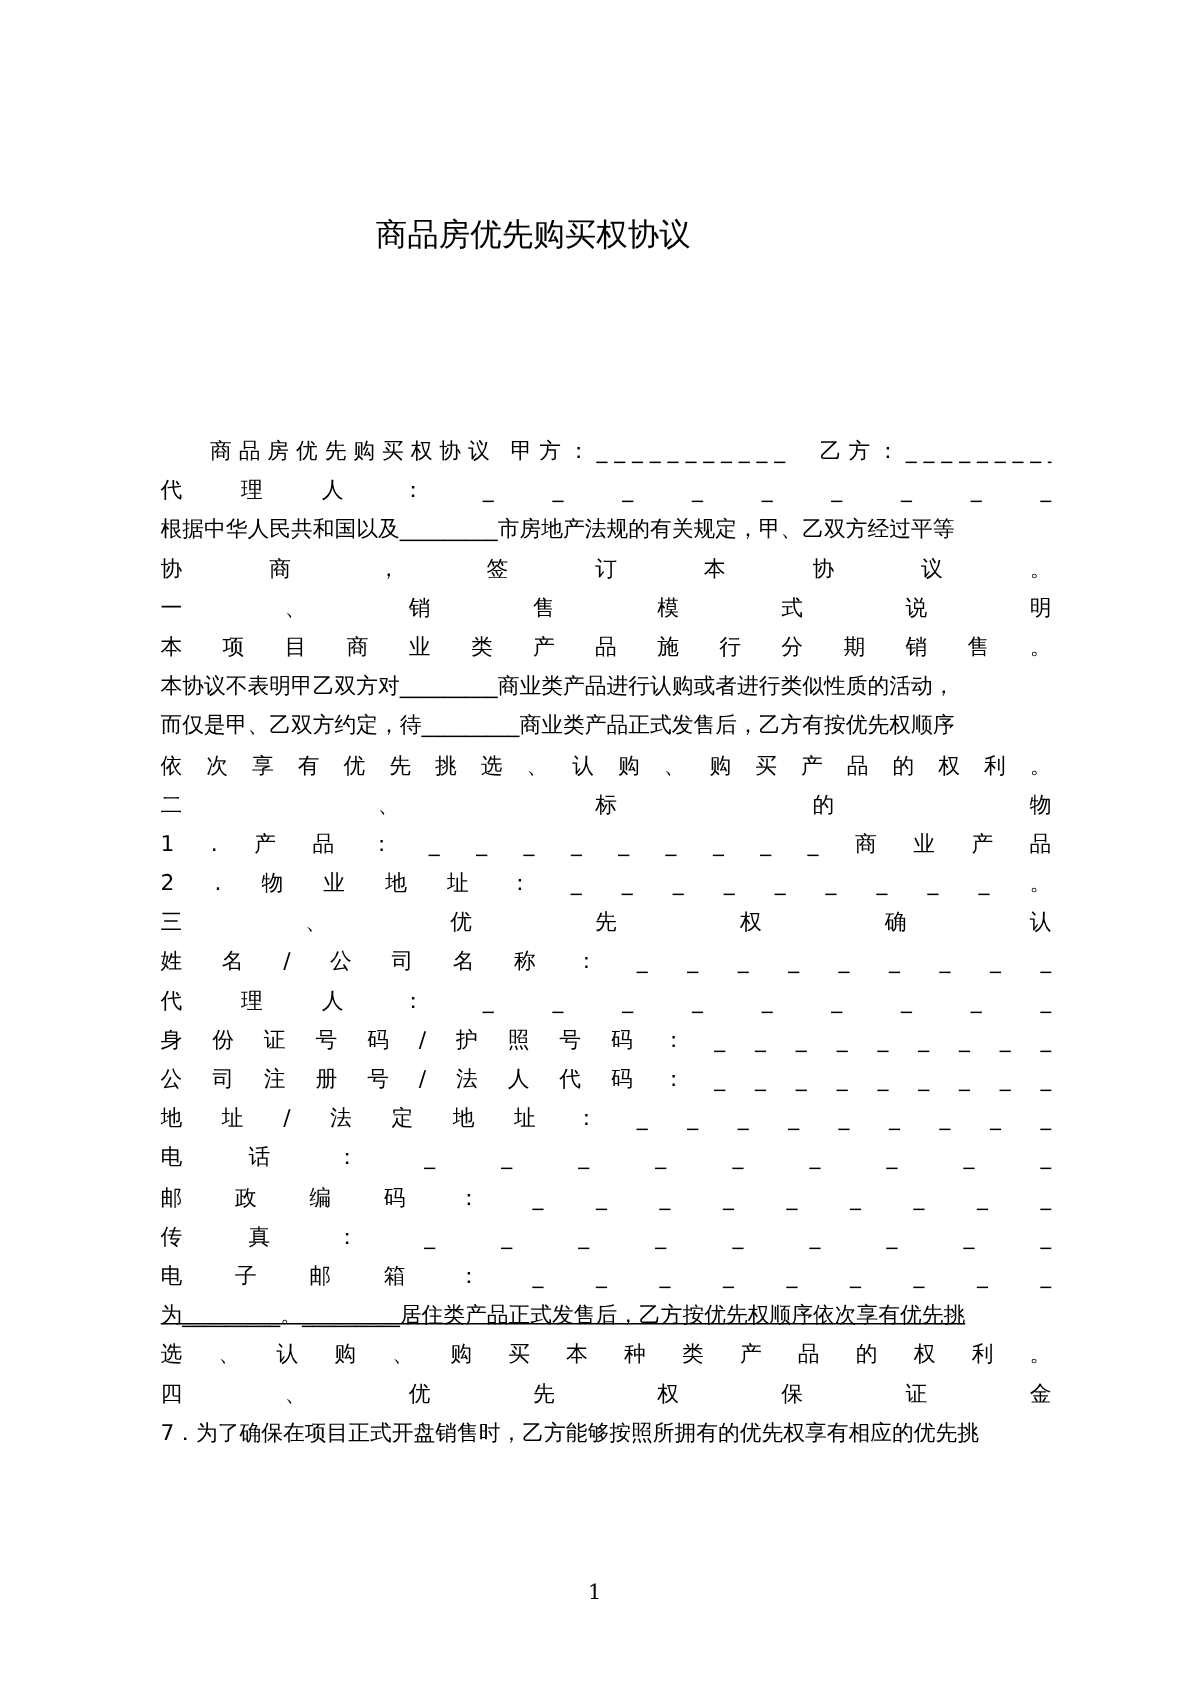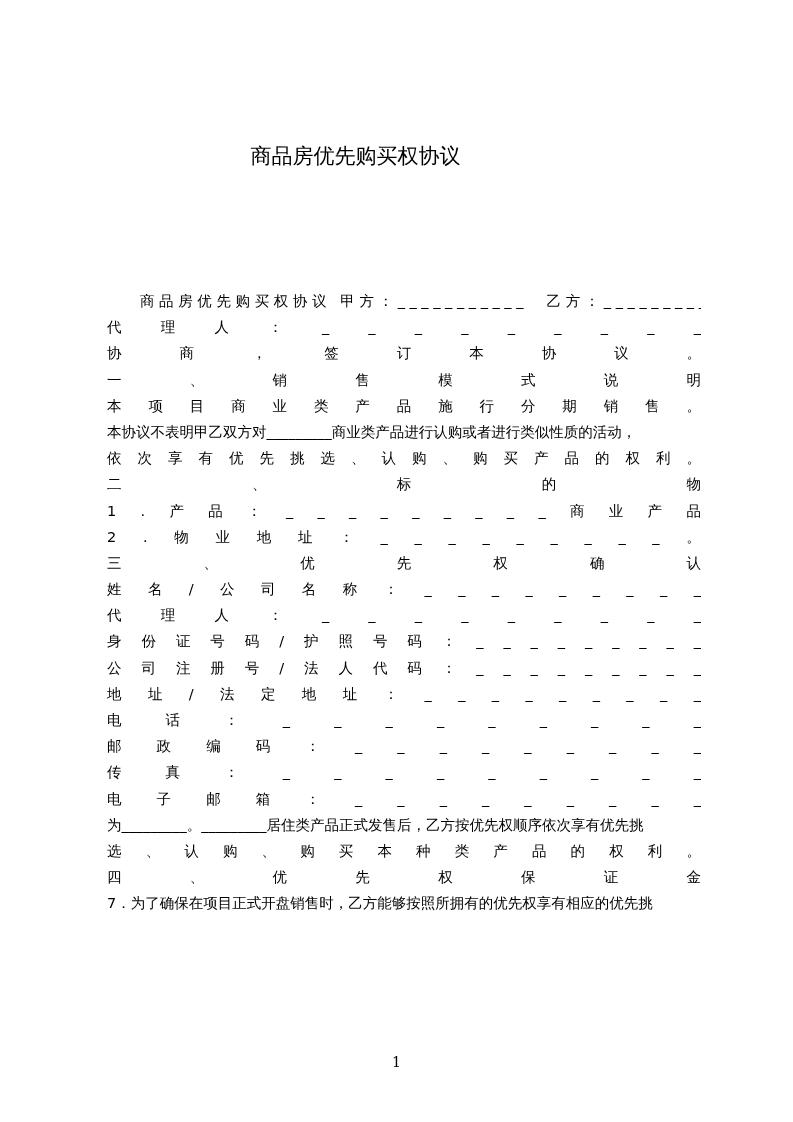--- a/index.html
+++ b/index.html
@@ -31,20 +31,21 @@
       <span>_</span>
       <span>_</span>
       <span>_</span>
       <span>_</span>
       <span>_</span>
       <span>_</span>
       <span>_</span>
       <span>_</span>
       <span>_</span>
     </div>
+    <div class="line plain"><span style="white-space: pre;">根据中华人民共和国以及_________市房地产法规的有关规定，甲、乙双方经过平等</span></div>
     <div class="line justify">
       <span>协</span>
       <span>商</span>
       <span>，</span>
       <span>签</span>
       <span>订</span>
       <span>本</span>
       <span>协</span>
       <span>议</span>
       <span>。</span>
@@ -70,20 +71,21 @@
       <span>品</span>
       <span>施</span>
       <span>行</span>
       <span>分</span>
       <span>期</span>
       <span>销</span>
       <span>售</span>
       <span>。</span>
     </div>
     <div class="line plain"><span style="white-space: pre; margin-top: 16px;">本协议不表明甲乙双方对_________商业类产品进行认购或者进行类似性质的活动，</span></div>
+    <div class="line plain"><span style="white-space: pre;">而仅是甲、乙双方约定，待_________商业类产品正式发售后，乙方有按优先权顺序</span></div>
     <div class="line justify">
       <span>依</span>
       <span>次</span>
       <span>享</span>
       <span>有</span>
       <span>优</span>
       <span>先</span>
       <span>挑</span>
       <span>选</span>
       <span>、</span>
@@ -304,21 +306,21 @@
       <span>_</span>
       <span>_</span>
       <span>_</span>
       <span>_</span>
       <span>_</span>
       <span>_</span>
       <span>_</span>
       <span>_</span>
       <span>_</span>
     </div>
-    <div class="line plain"><span style="white-space: pre;">为_________。_________居住类产品正式发售后，乙方按优先权顺序依次享有优先挑</span></div>
+    <div class="line plain"><span style="white-space: pre; text-decoration: underline;">为_________。_________居住类产品正式发售后，乙方按优先权顺序依次享有优先挑</span></div>
     <div class="line justify">
       <span>选</span>
       <span>、</span>
       <span>认</span>
       <span>购</span>
       <span>、</span>
       <span>购</span>
       <span>买</span>
       <span>本</span>
       <span>种</span>

